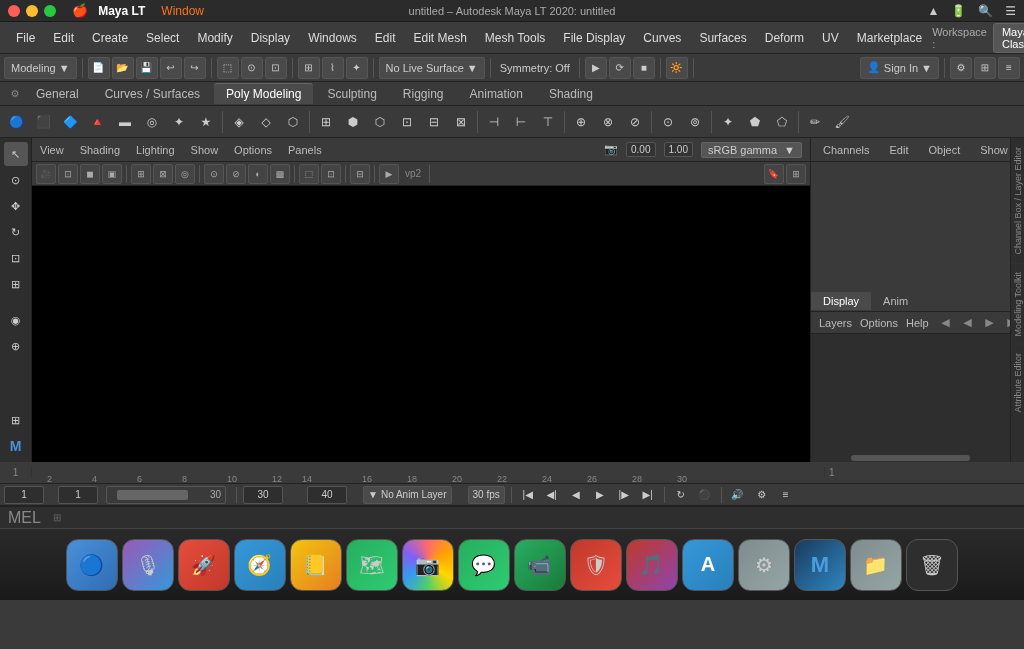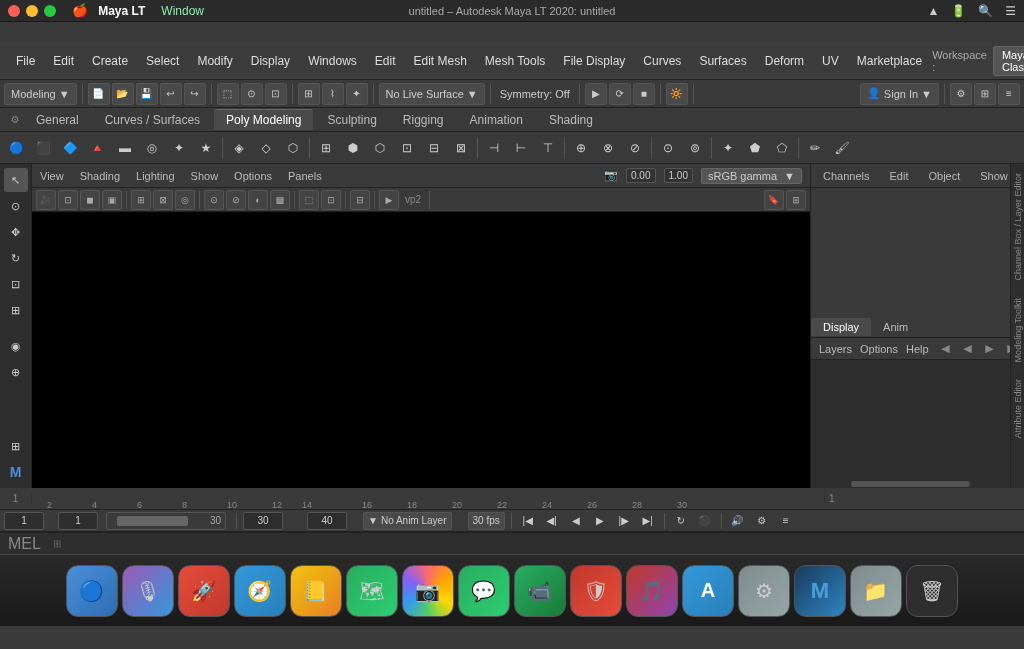--- a/index.html
+++ b/index.html
@@ -15,33 +15,32 @@
       position: relative;
       border-bottom: 1px solid #1a1a1a;
     }
     .traffic-lights { display: flex; gap: 6px; align-items: center; }
     .traffic-light { width: 12px; height: 12px; border-radius: 50%; }
     .tl-close { background: #ff5f57; }
     .tl-min { background: #febc2e; }
     .tl-max { background: #28c840; }
     .title-text { position: absolute; left: 50%; transform: translateX(-50%); font-size: 11px; color: #aaa; white-space: nowrap; }
     .menu-bar-app { font-size: 12px; font-weight: bold; color: #fff; margin-right: 16px; }
-    .menu-bar-item { font-size: 12px; color: #86efac; margin-right: 14px; cursor: default; }
+    .menu-bar-item { font-size: 12px; color: #f97316; margin-right: 14px; cursor: default; }
     .sys-icons { margin-left: auto; display: flex; gap: 12px; align-items: center; font-size: 12px; }
 
     
     #menu-bar {
-      height: 38px;
+      height: 32px;
       background: #3c3c3c;
       display: flex;
       align-items: center;
       padding: 0 8px;
       border-bottom: 1px solid #222;
       gap: 2px;
-      margin-top: 20px;
     }
     .menu-item {
       font-size: 12px;
       color: #ddd;
       padding: 2px 8px;
       cursor: default;
       border-radius: 3px;
       white-space: nowrap;
     }
     .workspace-area { margin-left: auto; display: flex; align-items: center; gap: 6px; font-size: 12px; color: #ccc; }

